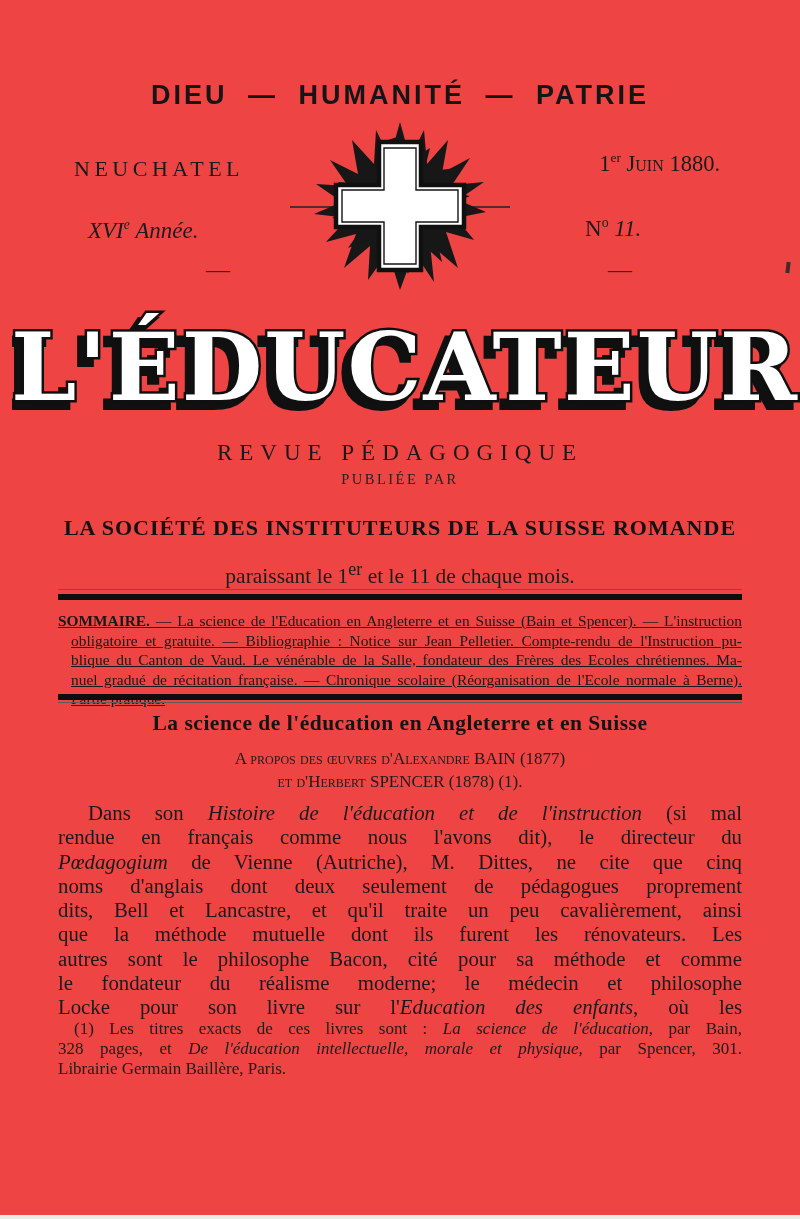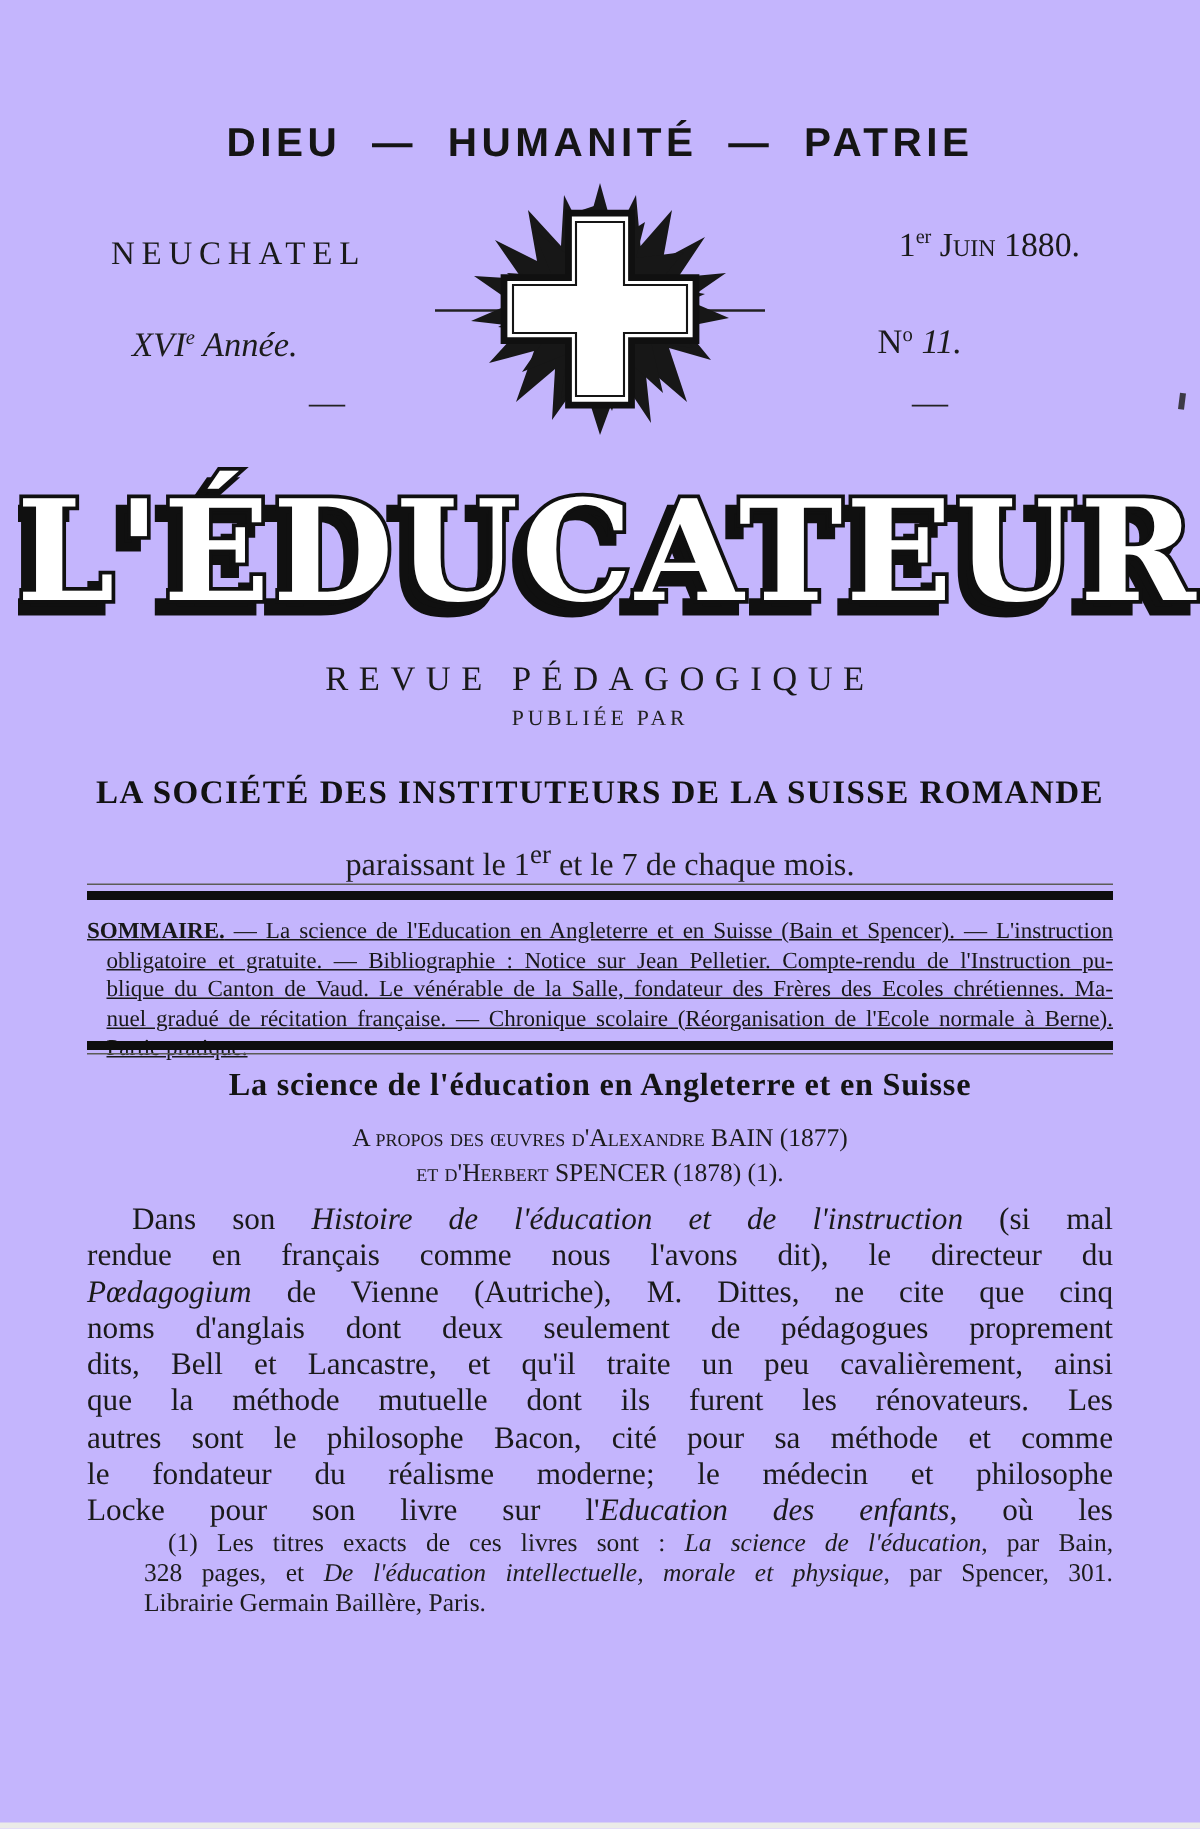--- a/index.html
+++ b/index.html
@@ -1,18 +1,18 @@
 <!DOCTYPE html>
 <html><head>
 <meta charset="utf-8">
 <style>
   html,body{margin:0;padding:0;background:#fbfaf7;}
   .page{
     position:relative;width:800px;height:1219px;margin:0 auto;
-    background:#c4b5fd;color:#1c1c1c;overflow:hidden;
+    background:#ef4444;color:#1c1c1c;overflow:hidden;
     font-family:"Liberation Serif", serif;
   }
   .abs{position:absolute;}
   .ctr{left:0;right:0;text-align:center;}
 
   
   .motto{
     top:80px;font-family:"Liberation Sans", sans-serif;font-weight:bold;
     font-size:27px;letter-spacing:3px;word-spacing:10px;color:#151515;
   }
@@ -54,21 +54,21 @@
   .atitle{top:711px;font-size:21.5px;font-weight:bold;letter-spacing:.5px;color:#141414;}
   .asub{font-size:17px;color:#1b1b1b;}
   .asub1{top:749px;} .asub2{top:772px;}
   .body{top:801px;left:58px;width:684px;font-size:20.8px;line-height:24.3px;color:#1a1a1a;}
   .bline{text-align:justify;text-align-last:justify;}
   .bline.first{padding-left:30px;}
   .it{font-style:italic;}
 
   
   .footnote{top:1019px;left:58px;width:684px;font-size:17px;line-height:19.8px;color:#1c1c1c;}
-  .fline{text-align:justify;text-align-last:justify;margin-left:38px;}
+  .fline{text-align:justify;text-align-last:justify;}
   .fline.first{padding-left:16px;}
   .fline.last{text-align-last:left;}
 
   
   .speck{background:#242424;opacity:.85;}
   .speck1{left:786px;top:262px;width:4px;height:11px;transform:rotate(7deg);}
   .bottom-edge{left:0;right:0;bottom:0;height:4px;background:#ebebe8;}
 </style>
 </head>
 <body>
@@ -101,21 +101,21 @@
   <div class="abs masthead">
     <svg width="800" height="125" viewBox="0 0 800 125">
       <text x="393" y="97" transform="translate(-7,7)" text-anchor="middle" font-family="DejaVu Serif, serif" font-weight="bold" font-size="93" letter-spacing="2" fill="#101010" stroke="#101010" stroke-width="6">L'ÉDUCATEUR</text>
       <text x="393" y="97" text-anchor="middle" font-family="DejaVu Serif, serif" font-weight="bold" font-size="93" letter-spacing="2" fill="#ffffff" stroke="#101010" stroke-width="5" paint-order="stroke">L'ÉDUCATEUR</text>
     </svg>
   </div>
 
   <div class="abs ctr revue">REVUE PÉDAGOGIQUE</div>
   <div class="abs ctr publiee">PUBLIÉE PAR</div>
   <div class="abs ctr society">LA SOCIÉTÉ DES INSTITUTEURS DE LA SUISSE ROMANDE</div>
-  <div class="abs ctr freq"><span>paraissant le 1</span><sup>er</sup><span> et le 7 de chaque mois.</span></div>
+  <div class="abs ctr freq"><span>paraissant le 1</span><sup>er</sup><span> et le 11 de chaque mois.</span></div>
 
   <div class="abs rule rule1">
     <div class="thin"></div>
     <div class="thick"></div>
   </div>
 
   <div class="abs sommaire">
     <div class="som-line first"><span class="som-label">SOMMAIRE.</span><span> — La science de l'Education en Angleterre et en Suisse (Bain et Spencer). — L'instruction</span></div>
     <div class="som-line">obligatoire et gratuite. — Bibliographie : Notice sur Jean Pelletier. Compte-rendu de l'Instruction pu-</div>
     <div class="som-line">blique du Canton de Vaud. Le vénérable de la Salle, fondateur des Frères des Ecoles chrétiennes. Ma-</div>

